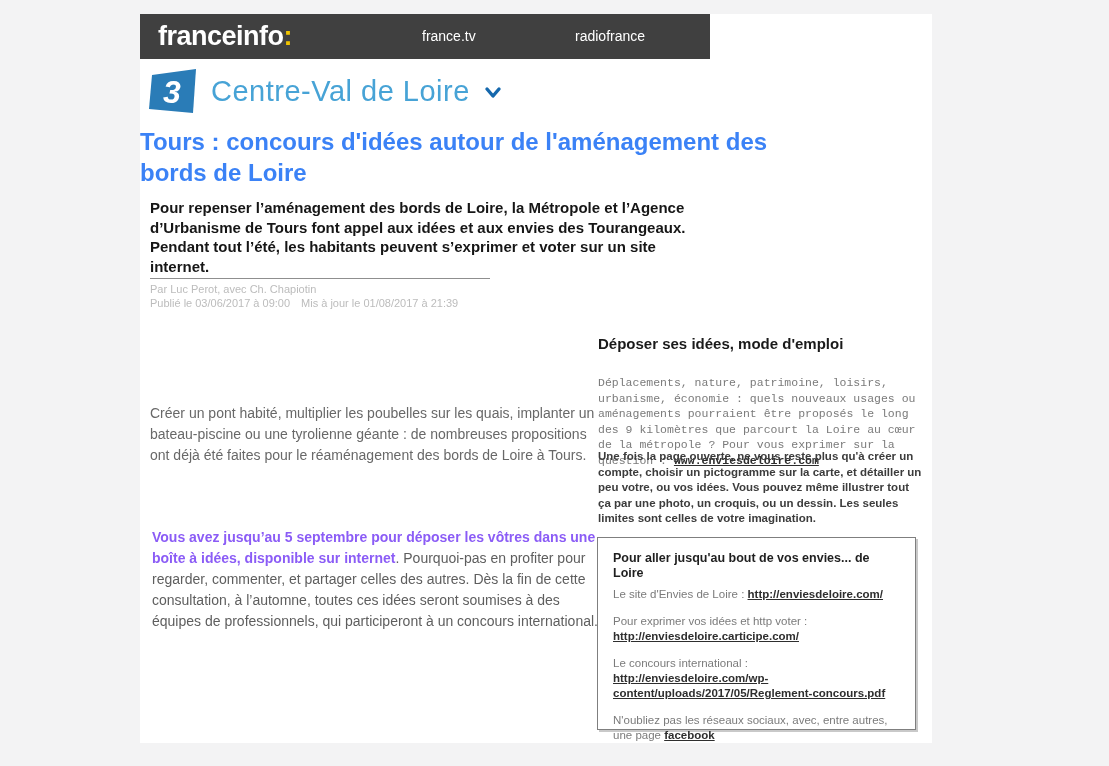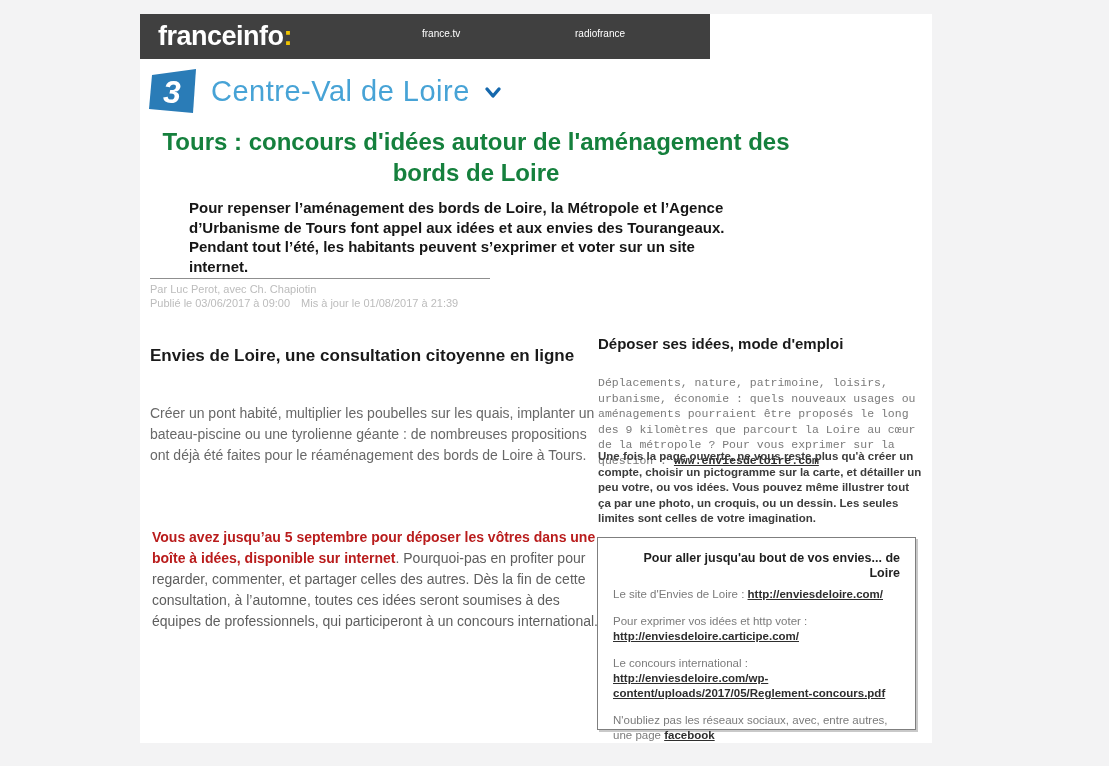--- a/index.html
+++ b/index.html
@@ -17,44 +17,44 @@
   .topbar {
     position:absolute; left:0; top:0; width:570px; height:45px;
     background:#404040; display:flex; align-items:center;
   }
   .fi-logo {
     margin-left:18px; color:#ffffff; font-weight:bold; font-size:27px;
     letter-spacing:-0.5px; cursor:pointer;
   }
   .fi-logo .colon { color:#f0c400; }
   .tb-link {
-    position:absolute; color:#ffffff; font-size:10px; top:14px; cursor:pointer;
+    position:absolute; color:#ffffff; font-size:14px; top:14px; cursor:pointer;
     text-decoration:none;
   }
   .tb-francetv { left:282px; }
   .tb-radiofrance { left:435px; }
   
   .region {
     position:absolute; left:9px; top:54px; height:46px;
     display:flex; align-items:center; cursor:pointer;
   }
   .f3-logo { width:47px; height:46px; position:relative; }
   .region-name {
     margin-left:15px; font-size:29px; color:#47a3d6; letter-spacing:0.5px;
   }
   .region-chevron { margin-left:14px; margin-top:6px; }
   
   h1.title {
     position:absolute; left:0; top:112px; width:672px;
-    text-align:center; font-size:24px; line-height:31px; color:#15803d;
+    text-align:left; font-size:24px; line-height:31px; color:#3b82f6;
     font-weight:bold;
   }
   .chapo {
     position:absolute; left:10px; top:184px; width:556px;
-    font-size:15px; line-height:19.5px; font-weight:bold; color:#161616;margin-left:39px;
+    font-size:15px; line-height:19.5px; font-weight:bold; color:#161616;
   }
   .sep {
     position:absolute; left:10px; top:264px; width:340px; height:1px;
     background:#8f8f8f; border:none;
   }
   .byline {
     position:absolute; left:10px; top:269px; font-size:11px; color:#bcbcbc;
   }
   .dates {
     position:absolute; left:10px; top:283px; font-size:11px; color:#bcbcbc;
@@ -66,21 +66,21 @@
     font-size:17px; line-height:23px; font-weight:bold; color:#1a1a1a;
   }
   .p1 {
     position:absolute; left:10px; top:389px; width:452px;
     font-size:14px; line-height:21px; color:#686868;
   }
   .p2 {
     position:absolute; left:12px; top:513px; width:452px;
     font-size:14px; line-height:21px; color:#5e5e5e;
   }
-  .p2 strong { color:#b91c1c; }
+  .p2 strong { color:#8b5cf6; }
   
   .h3 {
     position:absolute; left:458px; top:321px; width:322px;
     font-size:15px; font-weight:bold; color:#1a1a1a;
   }
   .a1 {
     position:absolute; left:458px; top:361px; width:324px;
     font-size:11.5px; line-height:15.5px; color:#7b7b7b;font-family:Liberation Mono, monospace;
   }
   .a2 {
@@ -88,21 +88,21 @@
     font-size:11.5px; line-height:15.5px; color:#3c3c3c; font-weight:bold;
   }
   a.link {
     color:#2e2e2e; font-weight:bold; text-decoration:underline; cursor:pointer;
   }
   .box {
     position:absolute; left:457px; top:523px; width:319px; height:193px;
     border:1px solid #7f7f7f; background:#fff; box-shadow:2px 2px 0 #c9c9c9;
     padding:13px 15px; font-size:11.5px; line-height:15px; color:#7b7b7b;
   }
-  .box-title { font-size:12.5px; font-weight:bold; color:#1f1f1f; margin-bottom:6px;text-align:right; }
+  .box-title { font-size:12.5px; font-weight:bold; color:#1f1f1f; margin-bottom:6px; }
   .box p { margin-bottom:12px; }
 </style>
 </head>
 <body>
 
 <div class="content">
 
   <header class="topbar">
     <div class="fi-logo"><span>franceinfo</span><span class="colon">:</span></div>
     <a class="tb-link tb-francetv">france.tv</a>
@@ -128,21 +128,20 @@
 
   <p class="chapo">Pour repenser l’aménagement des bords de Loire, la Métropole et l’Agence d’Urbanisme de Tours font appel aux idées et aux envies des Tourangeaux. Pendant tout l’été, les habitants peuvent s’exprimer et voter sur un site internet.</p>
 
   <hr class="sep">
 
   <div class="byline">Par Luc Perot, avec Ch. Chapiotin</div>
   <div class="dates">
     <span>Publié le 03/06/2017 à 09:00</span><span>Mis à jour le 01/08/2017 à 21:39</span>
   </div>
 
-  <h2 class="h2">Envies de Loire, une consultation citoyenne en ligne</h2>
   <p class="p1">Créer un pont habité, multiplier les poubelles sur les quais, implanter un bateau-piscine ou une tyrolienne géante : de nombreuses propositions ont déjà été faites pour le réaménagement des bords de Loire à Tours.</p>
   <p class="p2"><strong>Vous avez jusqu’au 5 septembre pour déposer les vôtres dans une boîte à idées, disponible sur internet</strong><span>. Pourquoi-pas en profiter pour regarder, commenter, et partager celles des autres. Dès la fin de cette consultation, à l’automne, toutes ces idées seront soumises à des équipes de professionnels, qui participeront à un concours international.</span></p>
 
   <h3 class="h3">Déposer ses idées, mode d'emploi</h3>
   <p class="a1"><span>Déplacements, nature, patrimoine, loisirs, urbanisme, économie : quels nouveaux usages ou aménagements pourraient être proposés le long des 9 kilomètres que parcourt la Loire au cœur de la métropole ? Pour vous exprimer sur la question : </span><a class="link">www.enviesdeloire.com</a></p>
   <p class="a2">Une fois la page ouverte, ne vous reste plus qu'à créer un compte, choisir un pictogramme sur la carte, et détailler un peu votre, ou vos idées. Vous pouvez même illustrer tout ça par une photo, un croquis, ou un dessin. Les seules limites sont celles de votre imagination.</p>
 
   <div class="box">
     <div class="box-title">Pour aller jusqu'au bout de vos envies... de Loire</div>
     <p><span>Le site d'Envies de Loire : </span><a class="link">http://enviesdeloire.com/</a></p>

